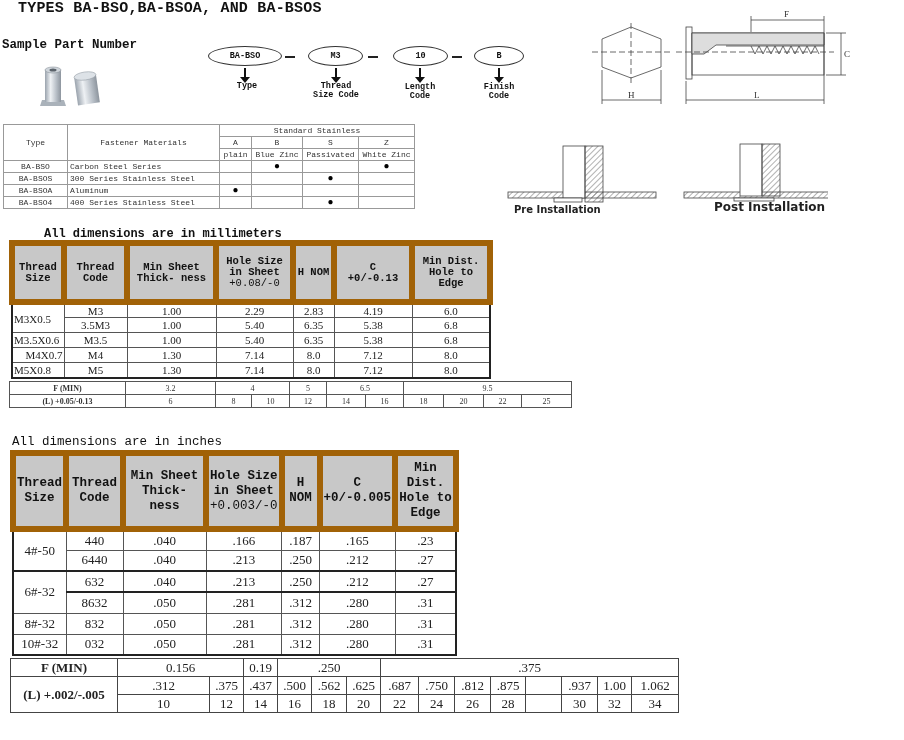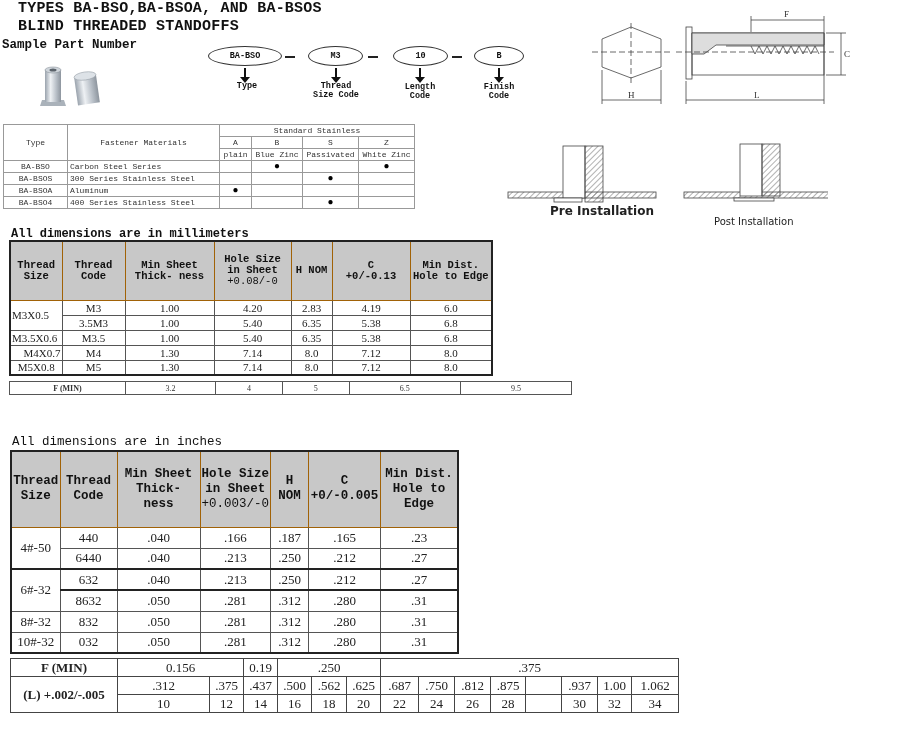--- a/index.html
+++ b/index.html
@@ -17,45 +17,44 @@
   .pn-arrow::after { content: ""; position: absolute; left: -4px; bottom: -6px; border-left: 5px solid transparent; border-right: 5px solid transparent; border-top: 6px solid #111; }
   .pn-label { position: absolute; text-align: center; font-family: "Liberation Mono", monospace; font-weight: bold; font-size: 8.5px; line-height: 9px; }
 
   
   table { border-collapse: collapse; }
   .fin { left: 3px; top: 124px; font-family: "Liberation Mono", monospace; font-size: 8px; color: #333; }
   .fin td { border: 1px solid #999; text-align: center; height: 12px; padding: 0 2px; white-space: nowrap; }
   .fin td.left { text-align: left; }
   .fin .dot { font-size: 10px; line-height: 8px; color: #000; }
 
-  .cap { font-family: "Liberation Mono", monospace; font-weight: bold; font-size: 12px; }
+  .cap { font-family: "Liberation Mono", monospace; font-weight: bold; font-size: 12px; margin-left: 33px; }
   .cap2 { font-family: "Liberation Mono", monospace; font-size: 12.5px; }
 
   
   .dim { border: 2px solid #222; font-family: "DejaVu Serif", serif; }
-  .dim th { background: #c8c8c8; border: 1px solid #a16207; font-family: "Liberation Mono", monospace; font-weight: bold; font-size: 10.5px; line-height: 11px; padding: 2px 1px; color: #111; }
+  .dim th { background: #c8c8c8; border: 6px solid #a16207; font-family: "Liberation Mono", monospace; font-weight: bold; font-size: 10.5px; line-height: 11px; padding: 2px 1px; color: #111; }
   .dim th .tol { font-weight: normal; }
   .dim td { border: 1px solid #555; text-align: center; font-family: "Liberation Serif", serif; font-size: 11px; height: 15px; padding: 0 1px; color: #222; }
   .dim.inch th { font-size: 12.5px; line-height: 15px; }
   .dim.inch td { font-size: 13px; height: 21px; }
 
   .flt { font-family: "Liberation Serif", serif; font-size: 8px; border: 1.5px solid #333; color: #333; }
   .flt td { border: 1px solid #555; text-align: center; height: 13px; padding: 0 2px; }
   .flt td.h { font-weight: bold; }
 
   .fli { font-family: "Liberation Serif", serif; font-size: 13px; border: 1.5px solid #222; color: #222; }
   .fli td { border: 1px solid #444; text-align: center; height: 18px; padding: 0 2px; }
   .fli td.h { font-weight: bold; }
 </style>
 </head>
 <body>
 
 <div class="abs title">
   <div>TYPES BA-BSO,BA-BSOA, AND BA-BSOS</div>
-  <div>BLIND THREADED STANDOFFS</div>
 </div>
 <div class="abs subtitle">Sample Part Number</div>
 
 <svg class="abs" style="left:36px;top:62px" width="80" height="50">
   <defs>
     <linearGradient id="met" x1="0" x2="1">
       <stop offset="0" stop-color="#9aa3ad"></stop>
         <stop offset="0.35" stop-color="#eef1f4"></stop>
         <stop offset="0.7" stop-color="#b9c0c8"></stop>
         <stop offset="1" stop-color="#8d959e"></stop>
@@ -134,22 +133,22 @@
     <rect x="87" y="8" width="18" height="56" fill="url(#hatch)"></rect>
     <rect x="56" y="60" width="28" height="4" fill="#fff"></rect>
   </g>
   <g stroke="#444" stroke-width="0.8">
     <rect x="186" y="54" width="148" height="6" fill="url(#hatch)"></rect>
     <rect x="242" y="6" width="22" height="52" fill="#fff"></rect>
     <rect x="264" y="6" width="18" height="52" fill="url(#hatch)"></rect>
     <rect x="236" y="60" width="40" height="3" fill="#fff"></rect>
   </g>
 </svg>
-<div class="abs" style="left:550px;top:204px;font-family:'DejaVu Sans',sans-serif;font-size:12px;font-weight:bold;color:#222">Pre Installation</div>
-<div class="abs" style="left:714px;top:216px;font-family:'DejaVu Sans',sans-serif;font-size:10px;font-weight:normal;color:#222">Post Installation</div>
+<div class="abs" style="left:514px;top:204px;font-family:'DejaVu Sans',sans-serif;font-size:10px;font-weight:bold;color:#222">Pre Installation</div>
+<div class="abs" style="left:714px;top:200px;font-family:'DejaVu Sans',sans-serif;font-size:12px;font-weight:bold;color:#222">Post Installation</div>
 
 <table class="abs fin">
   <tbody>
       <tr>
     <td rowspan="3" style="width:64px">Type</td>
     <td rowspan="3" style="width:152px">Fastener Materials</td>
     <td colspan="4">Standard Stainless</td>
   </tr>
   <tr>
     <td style="width:32px">A</td>
@@ -208,21 +207,21 @@
     <th style="width:89px">Min Sheet Thick- ness</th>
     <th style="width:77px"><span>Hole Size in Sheet</span><br><span class="tol">+0.08/-0</span></th>
     <th style="width:41px">H NOM</th>
     <th style="width:78px"><span>C</span><br><span>+0/-0.13</span></th>
     <th>Min Dist. Hole to Edge</th>
   </tr>
   <tr>
     <td rowspan="2" style="text-align:left">M3X0.5</td>
     <td>M3</td>
     <td>1.00</td>
-    <td>4.20</td>
+    <td>2.29</td>
     <td>2.83</td>
     <td>4.19</td>
     <td>6.0</td>
   </tr>
   <tr>
     <td>3.5M3</td>
     <td>1.00</td>
     <td>5.40</td>
     <td>6.35</td>
     <td>5.38</td>
@@ -240,40 +239,53 @@
   <tr>
     <td style="text-align:right">M4X0.7</td>
     <td>M4</td>
     <td>1.30</td>
     <td>7.14</td>
     <td>8.0</td>
     <td>7.12</td>
     <td>8.0</td>
   </tr>
   <tr>
-    <td style="text-align:center">M5X0.8</td>
+    <td style="text-align:left">M5X0.8</td>
     <td>M5</td>
     <td>1.30</td>
     <td>7.14</td>
     <td>8.0</td>
     <td>7.12</td>
     <td>8.0</td>
   </tr>
 </tbody>
   </table>
 
 <table class="abs flt" style="left:9px;top:381px;width:563px">
   <tbody>
       <tr>
     <td class="h" style="width:116px">F (MIN)</td>
     <td style="width:90px">3.2</td>
     <td colspan="2">4</td>
     <td>5</td>
     <td colspan="2">6.5</td>
     <td colspan="4">9.5</td>
+  </tr>
+  <tr>
+    <td class="h">(L) +0.05/-0.13</td>
+    <td>6</td>
+    <td style="width:36px">8</td>
+    <td style="width:38px">10</td>
+    <td style="width:37px">12</td>
+    <td style="width:39px">14</td>
+    <td style="width:38px">16</td>
+    <td style="width:40px">18</td>
+    <td style="width:40px">20</td>
+    <td style="width:38px">22</td>
+    <td>25</td>
   </tr>
 </tbody>
   </table>
 
 <div class="abs cap2" style="left:12px;top:435px">All dimensions are in inches</div>
 
 <table class="abs dim inch" style="left:10px;top:450px;width:449px">
   <tbody>
       <tr style="height:76px">
     <th style="width:49px">Thread Size</th>

